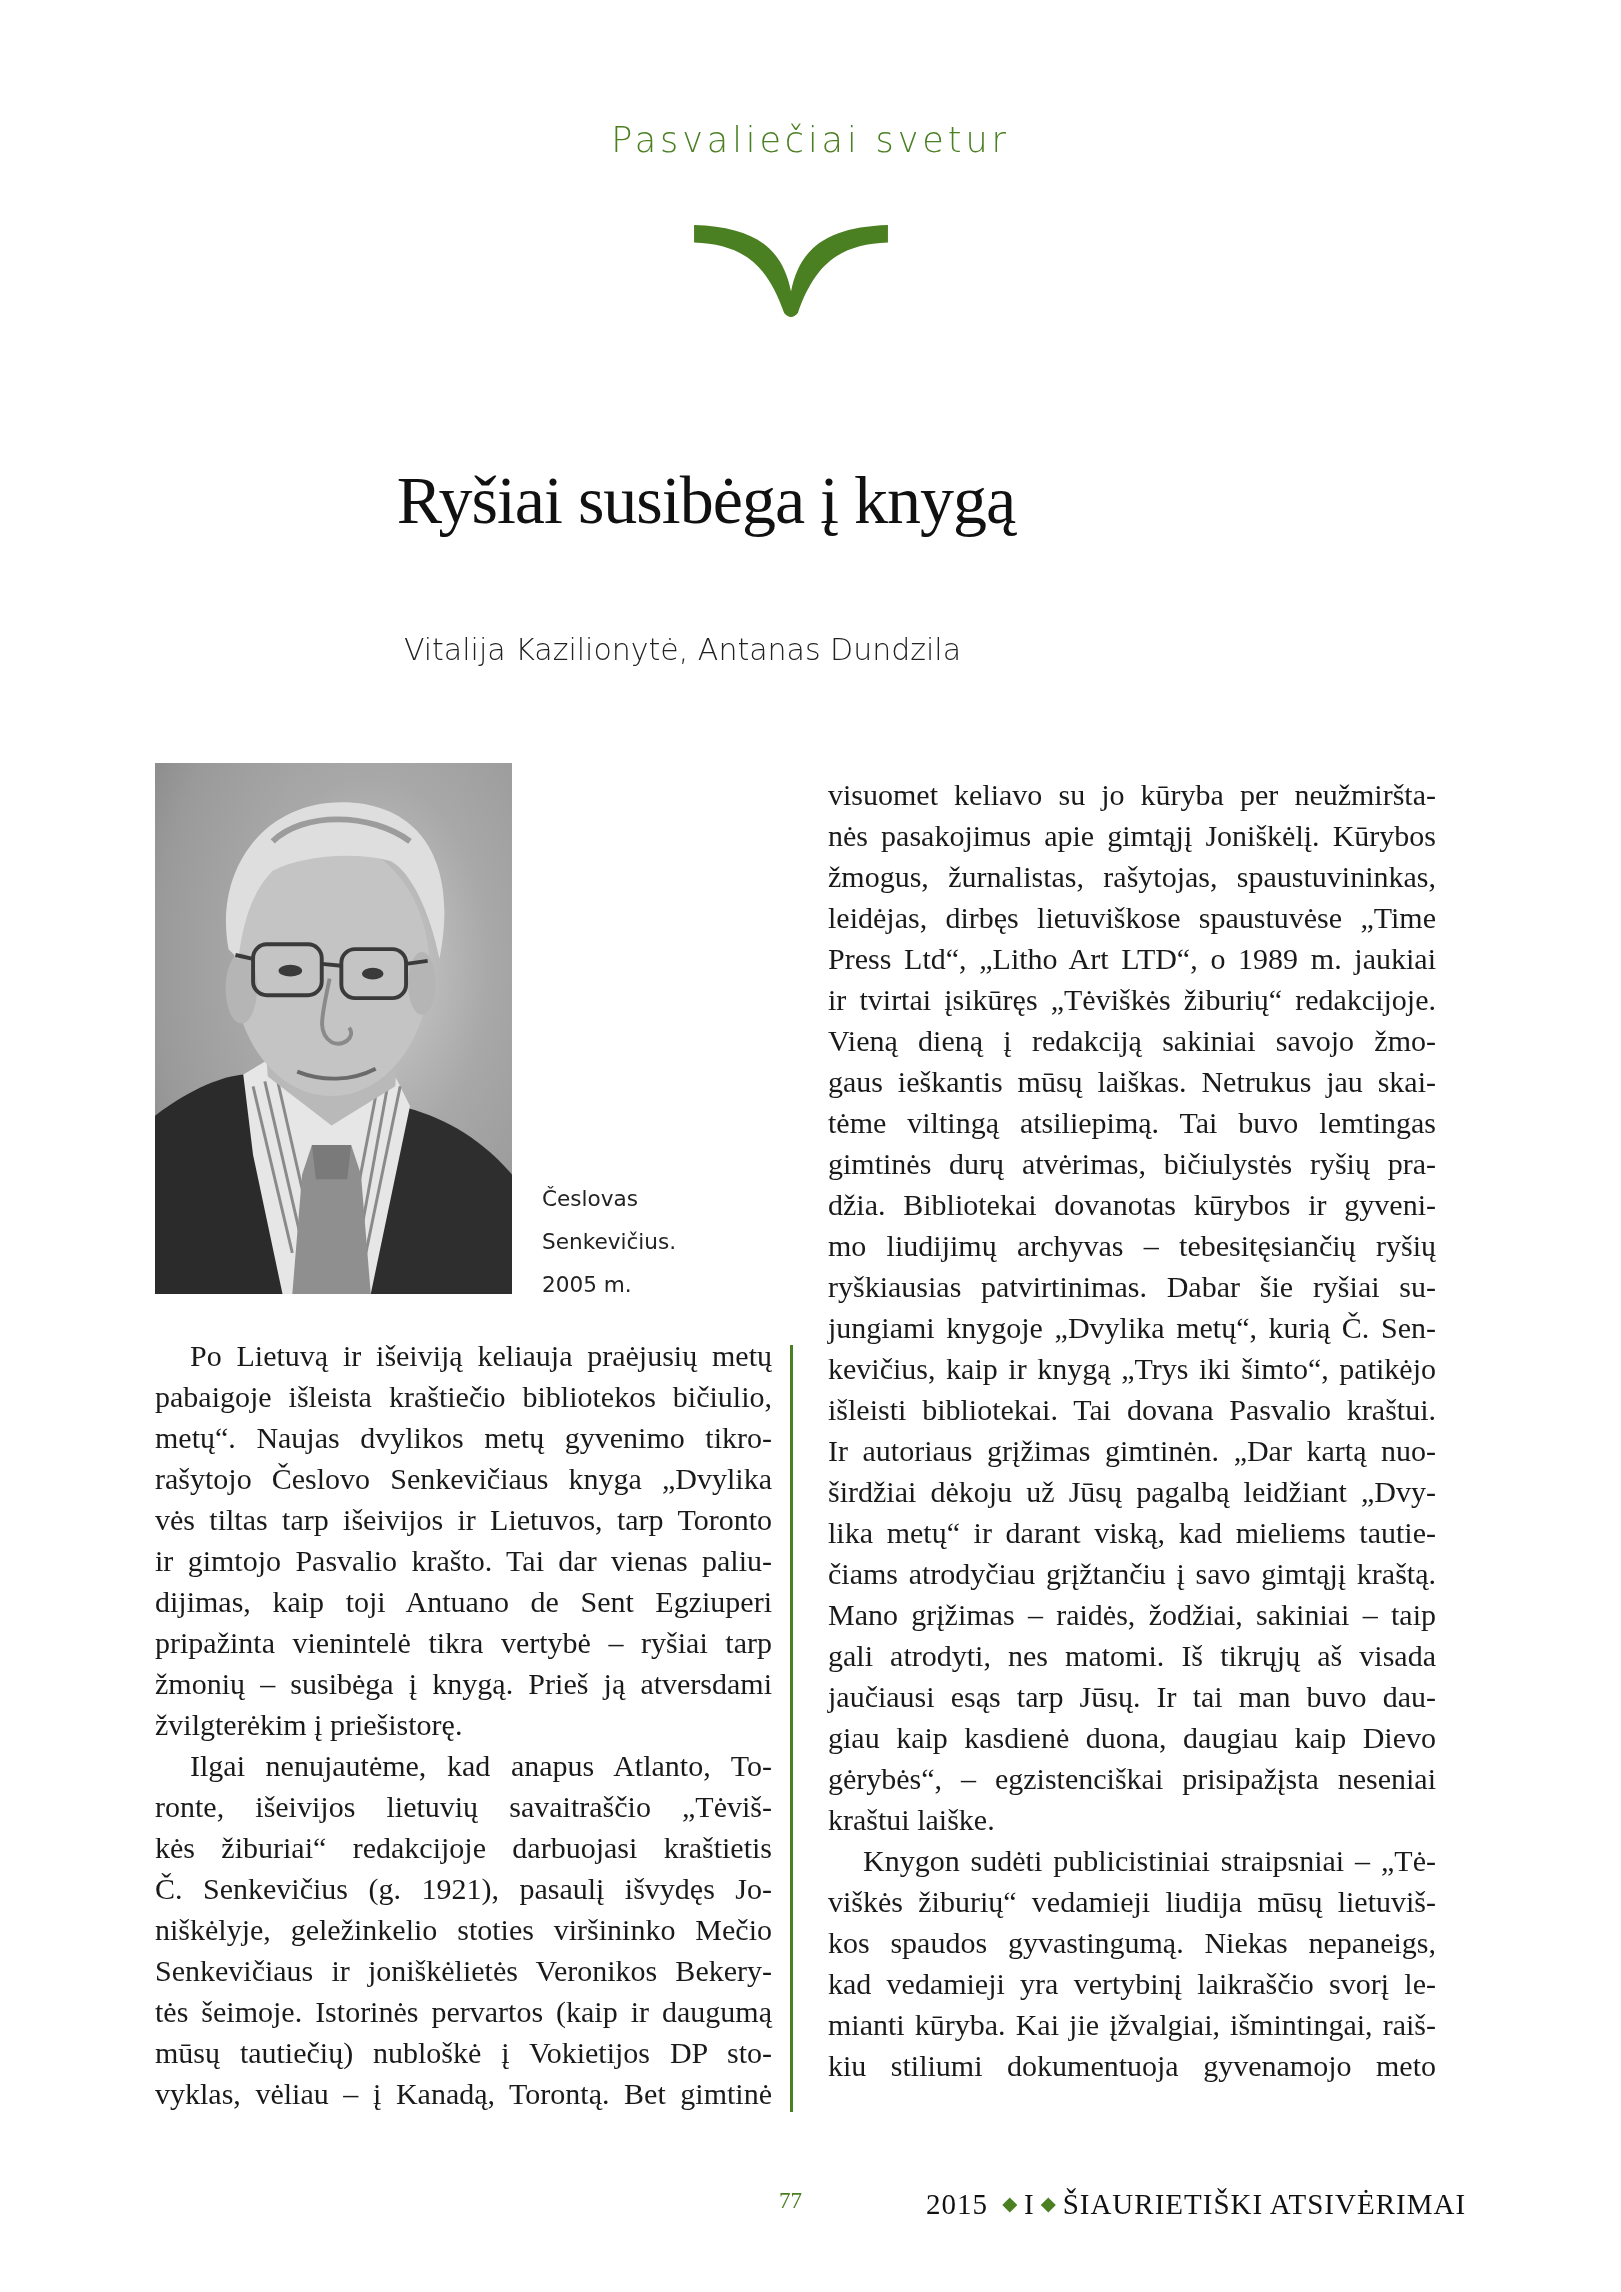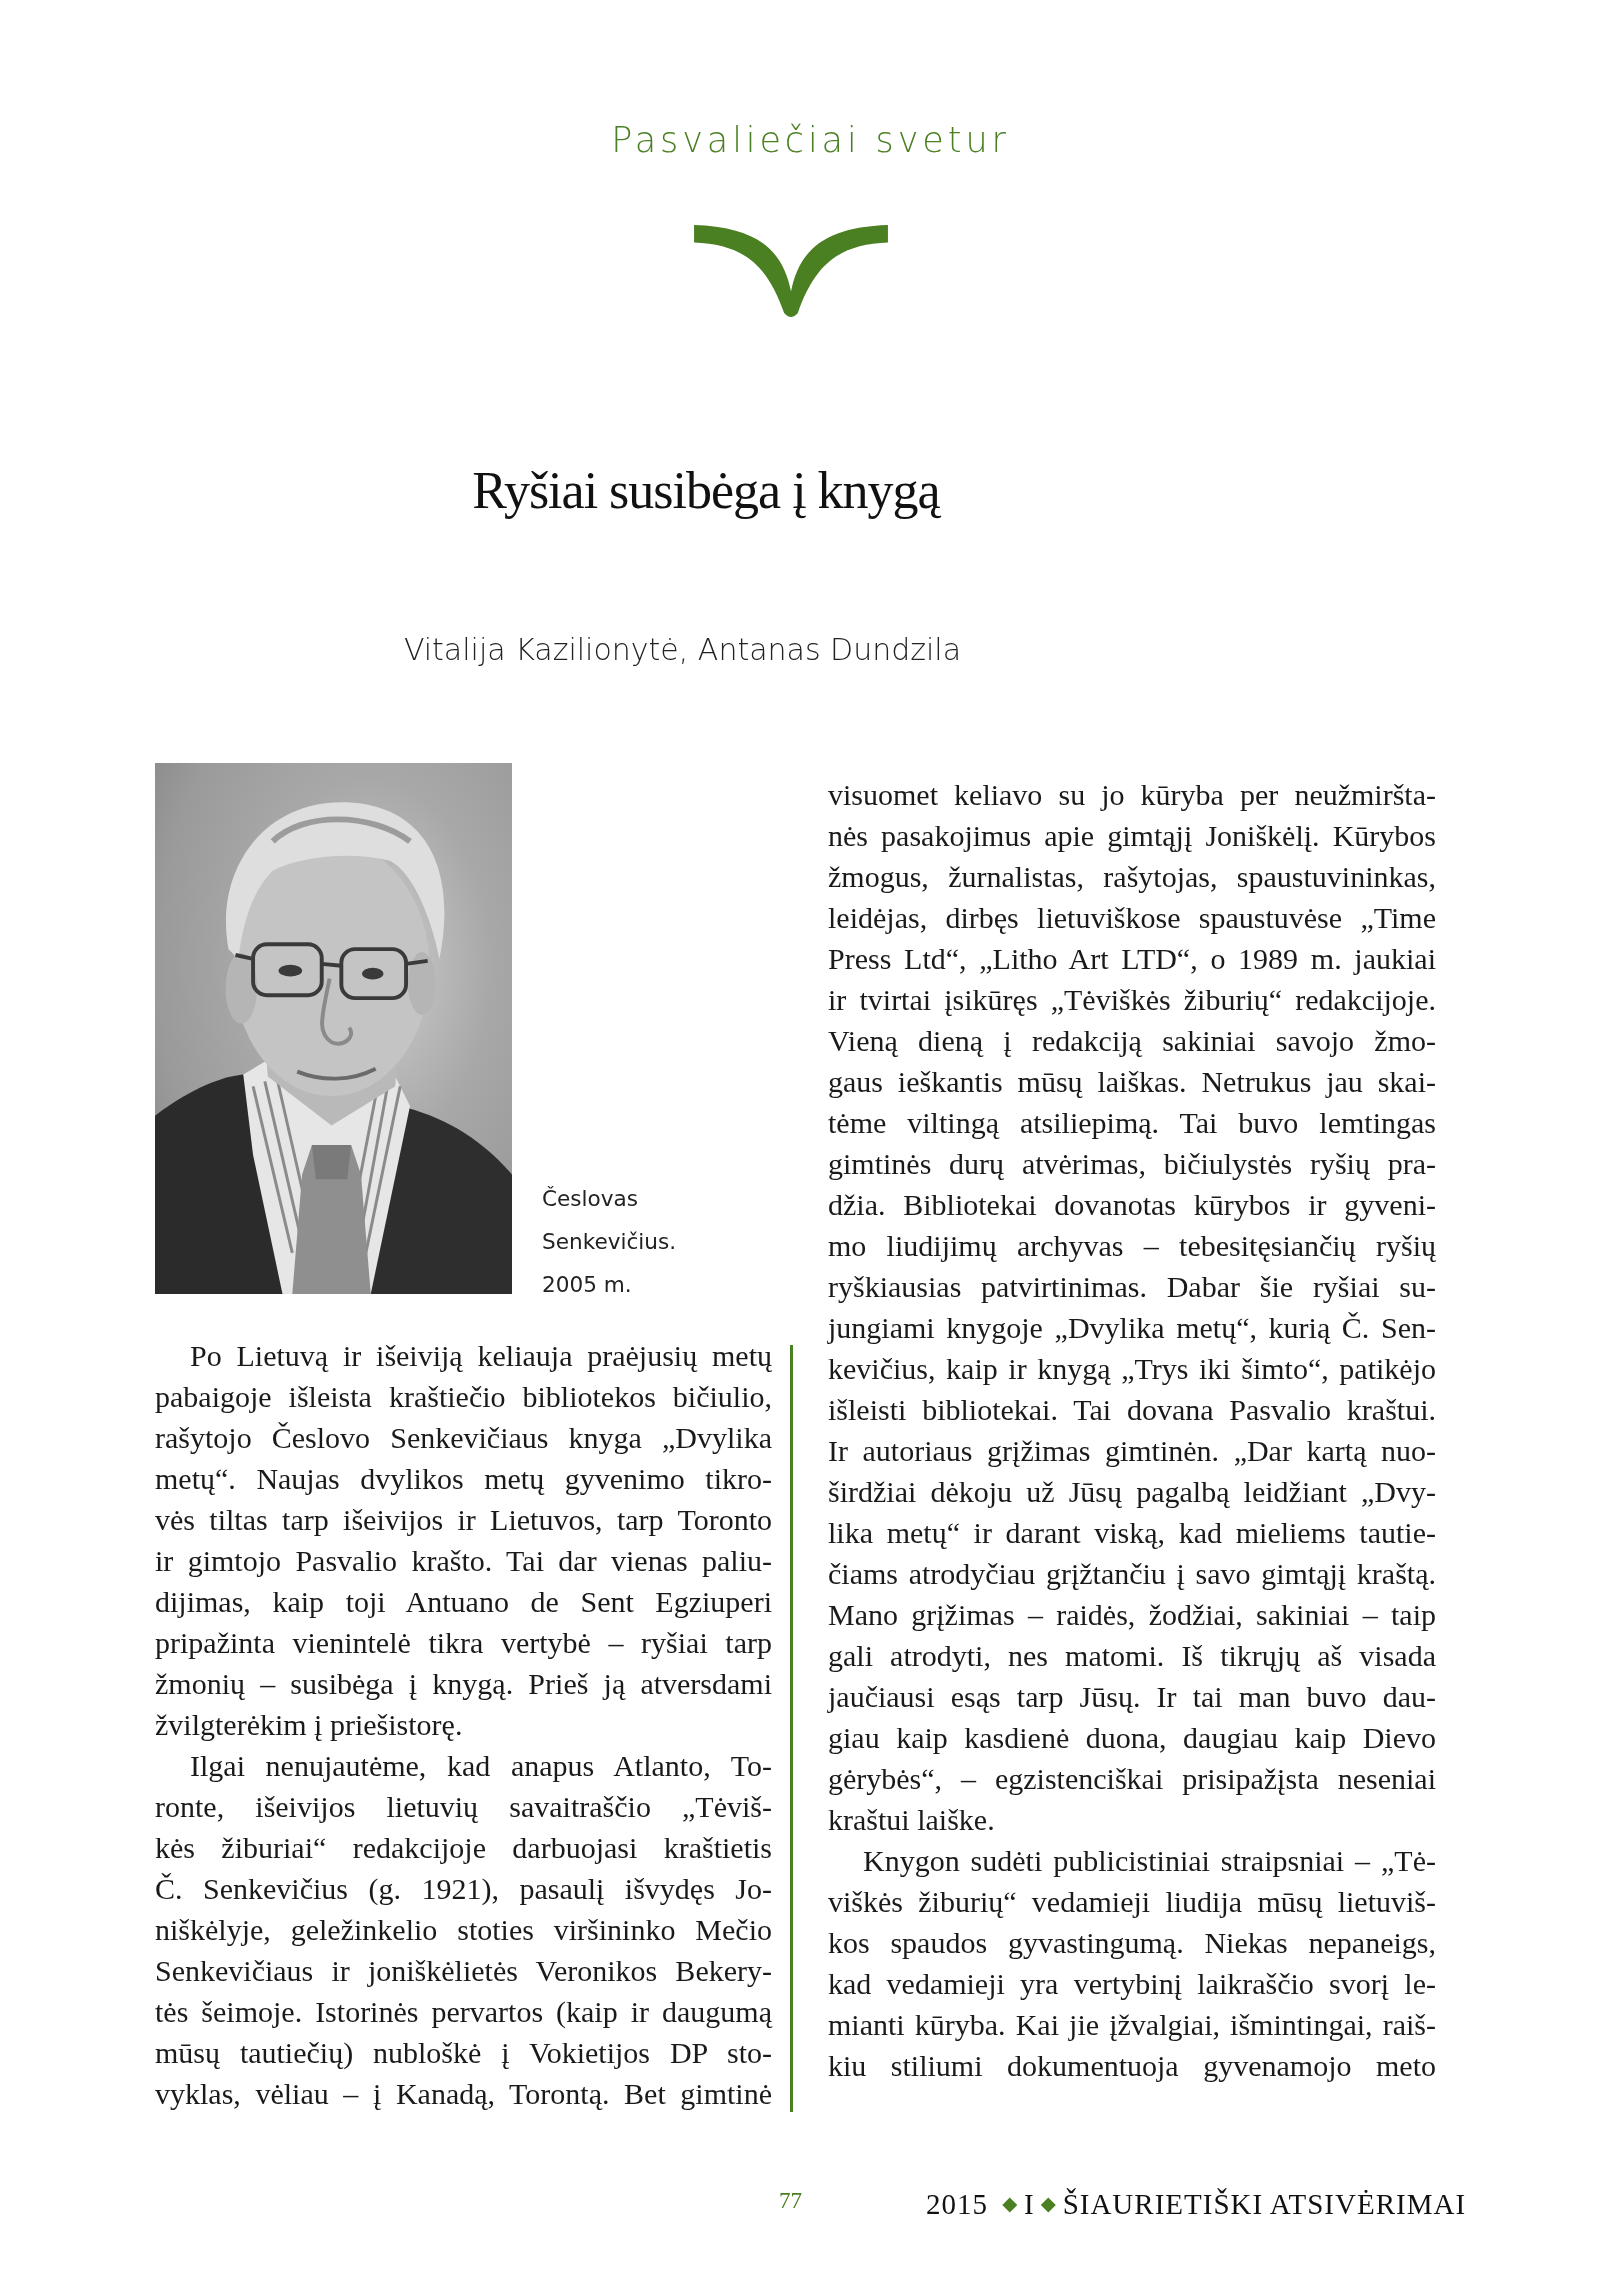--- a/index.html
+++ b/index.html
@@ -1,19 +1,19 @@
 <!DOCTYPE html>
 <html><head>
 <meta charset="utf-8">
 <style>
   html, body { margin: 0; padding: 0; background: #ffffff; }
   body { width: 1621px; height: 2293px; position: relative; overflow: hidden; font-family: "Liberation Serif", "DejaVu Serif", serif; color: #1a1a1a; }
   .section-header { position: absolute; left: 0; width: 1621px; top: 120px; text-align: center; font-family: "DejaVu Sans", sans-serif; font-size: 35px; letter-spacing: 3.9px; color: #4a7f22; font-weight: 300; }
   .emblem { position: absolute; left: 692px; top: 223px; width: 198px; height: 94px; }
-  .title { position: absolute; left: 0; width: 1412px; top: 461px; text-align: center; font-family: "Liberation Serif", serif; font-size: 52px; color: #111; letter-spacing: -1px; }
+  .title { position: absolute; left: 0; width: 1412px; top: 461px; text-align: center; font-family: "Liberation Serif", serif; font-size: 68px; color: #111; letter-spacing: -1px; }
   .authors { position: absolute; left: 0; width: 1365px; top: 632px; text-align: center; font-family: "DejaVu Sans", sans-serif; font-size: 30px; color: #222; font-weight: 300; }
   .photo { position: absolute; left: 155px; top: 763px; width: 357px; height: 531px; overflow: hidden;
            background: radial-gradient(ellipse at 60% 38%, #cfcfcf 0%, #a8a8a8 40%, #9a9a9a 70%, #7d7d7d 100%); }
   .photo svg { width: 100%; height: 100%; display: block; }
   .caption { position: absolute; left: 542px; top: 1177px; font-family: "DejaVu Sans", sans-serif; font-size: 21.6px; line-height: 43px; color: #222; }
   .caption div { white-space: nowrap; }
   .col { position: absolute; font-size: 30px; line-height: 41px; }
   .col .line { display: block; text-align: justify; text-align-last: justify; white-space: nowrap; height: 41px; overflow: visible; }
   .col .line.last { text-align-last: left; }
   .col .line.indent { padding-left: 35px; }
@@ -84,22 +84,22 @@
 
 <div class="caption">
   <div>Česlovas</div>
   <div>Senkevičius.</div>
   <div>2005 m.</div>
 </div>
 
 <div class="col col-left">
   <span class="line indent" style="white-space: normal;">Po Lietuvą ir išeiviją keliauja praėjusių metų</span>
   <span class="line" style="white-space: normal;">pabaigoje išleista kraštiečio bibliotekos bičiulio,</span>
+  <span class="line" style="white-space: normal;">metų“. Naujas dvylikos metų gyvenimo tikro-</span>
   <span class="line" style="white-space: normal;">rašytojo Česlovo Senkevičiaus knyga „Dvylika</span>
-  <span class="line" style="white-space: normal;">metų“. Naujas dvylikos metų gyvenimo tikro-</span>
   <span class="line" style="white-space: normal;">vės tiltas tarp išeivijos ir Lietuvos, tarp Toronto</span>
   <span class="line" style="white-space: normal;">ir gimtojo Pasvalio krašto. Tai dar vienas paliu-</span>
   <span class="line" style="white-space: normal;">dijimas, kaip toji Antuano de Sent Egziuperi</span>
   <span class="line" style="white-space: normal;">pripažinta vienintelė tikra vertybė – ryšiai tarp</span>
   <span class="line" style="white-space: normal;">žmonių – susibėga į knygą. Prieš ją atversdami</span>
   <span class="line last" style="white-space: normal;">žvilgterėkim į priešistorę.</span>
   <span class="line indent" style="white-space: normal;">Ilgai nenujautėme, kad anapus Atlanto, To-</span>
   <span class="line" style="white-space: normal;">ronte, išeivijos lietuvių savaitraščio „Tėviš-</span>
   <span class="line" style="white-space: normal;">kės žiburiai“ redakcijoje darbuojasi kraštietis</span>
   <span class="line" style="white-space: normal;">Č. Senkevičius (g. 1921), pasaulį išvydęs Jo-</span>

